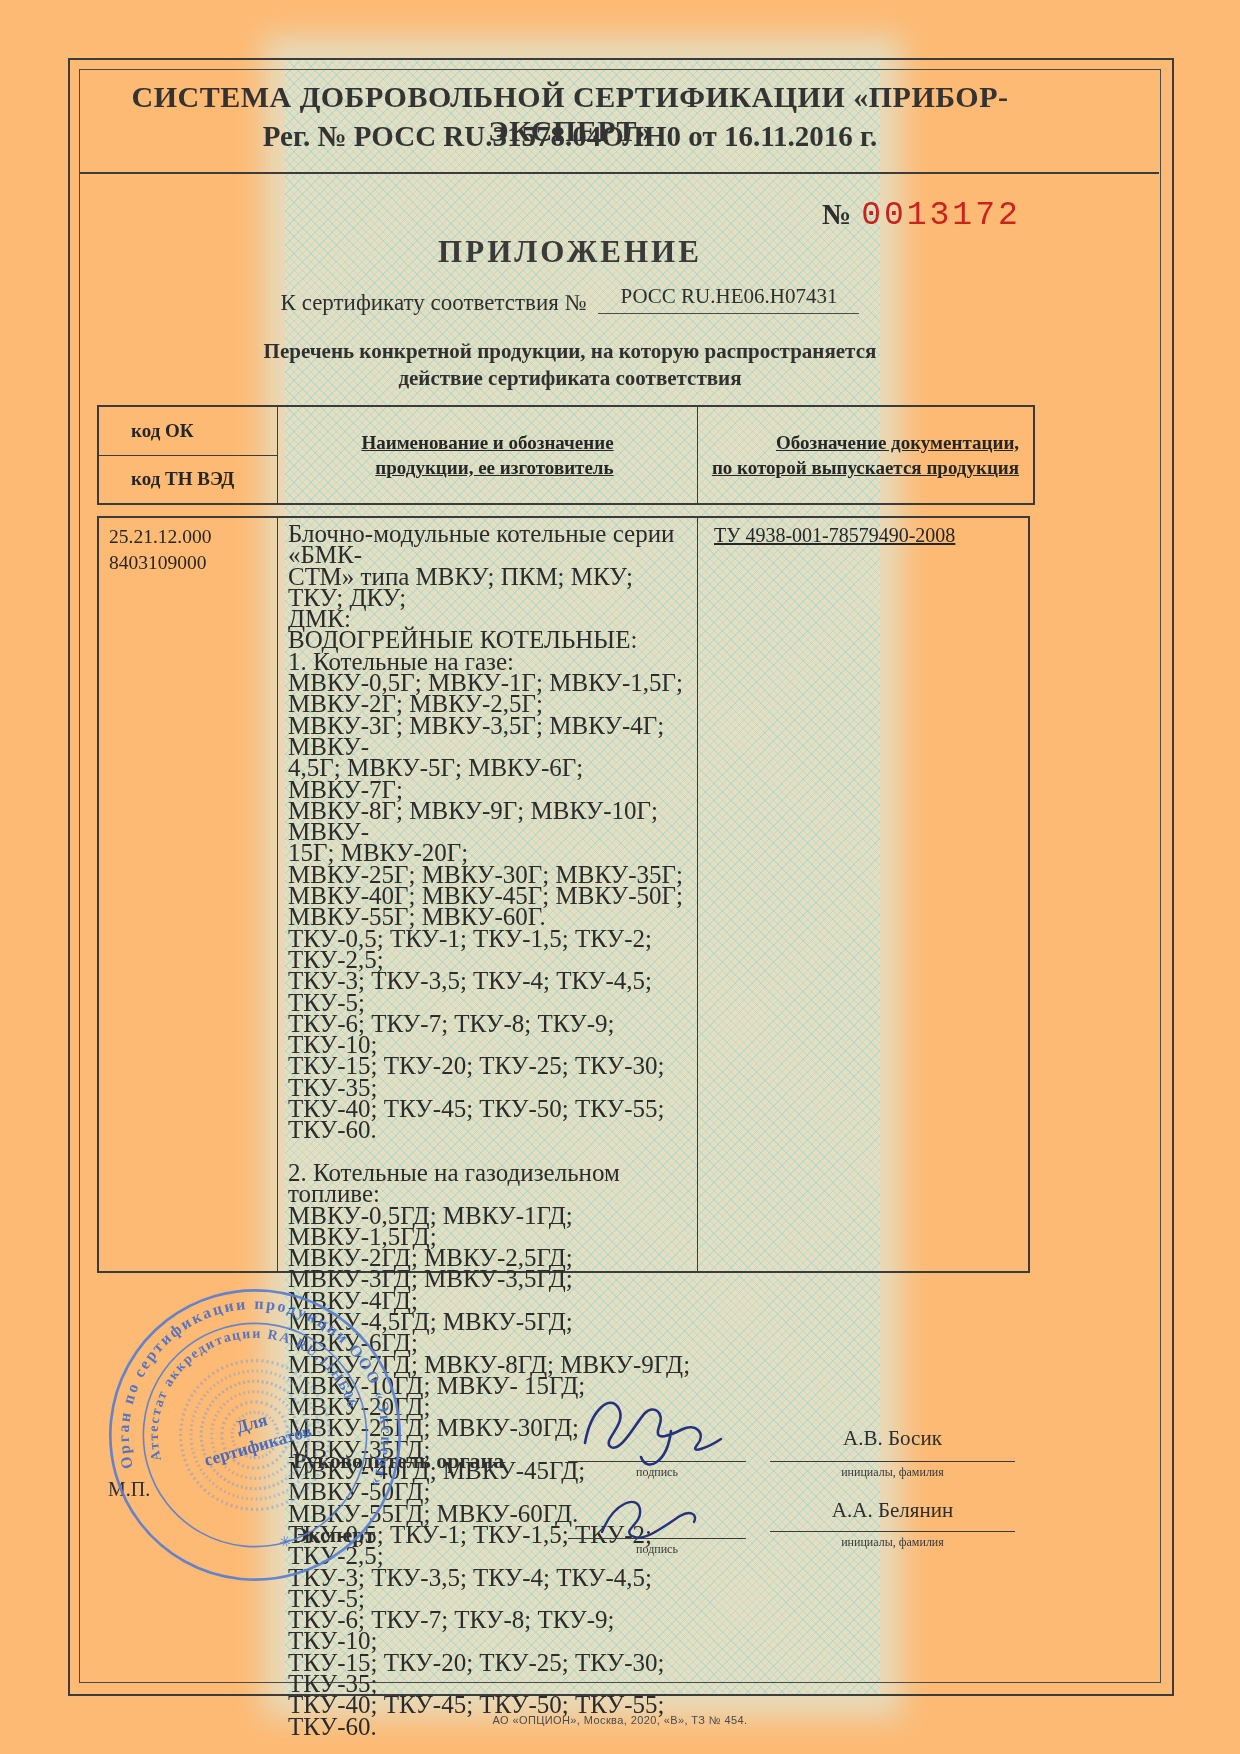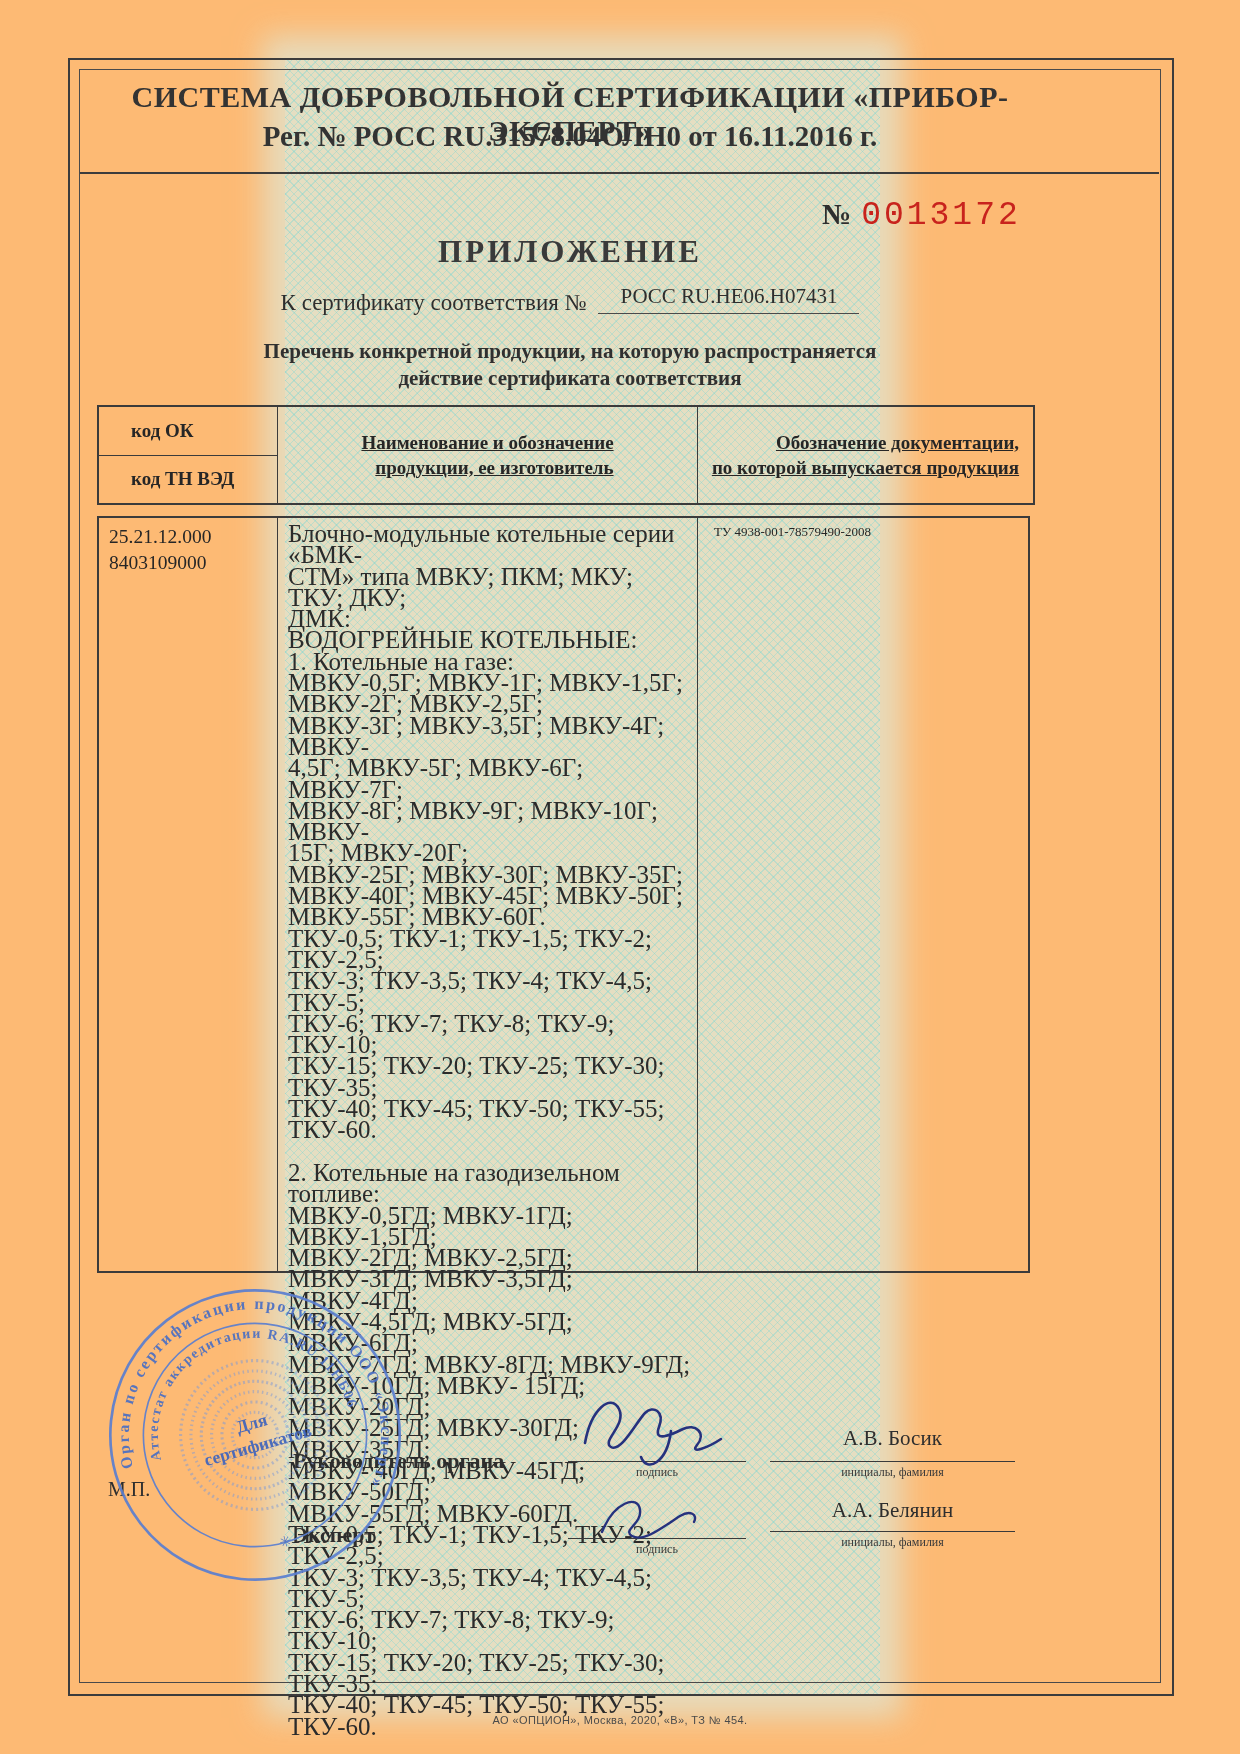--- a/index.html
+++ b/index.html
@@ -56,21 +56,21 @@
 
   
   .tbody{
     position:absolute; left:97px; top:516px; width:933px; height:757px;
     border:2px solid #3b3b3b; display:flex; z-index:3; box-sizing:border-box;
   }
   .tbody .c1{width:179px; border-right:1.6px solid #3b3b3b; box-sizing:border-box;
     padding:6px 0 0 10px; font-size:19.5px; line-height:26px; white-space:pre-line;}
   .tbody .c2{width:420px; border-right:1.6px solid #3b3b3b; box-sizing:border-box;
     padding:5px 6px 16px 10px; font-size:25px; line-height:21.3px; white-space:pre-line; color:#2b2b2b;}
-  .tbody .c3{flex:1; padding:6px 8px 0 16px; font-size:13px;}
+  .tbody .c3{flex:1; padding:6px 8px 0 16px; font-size:20px;text-decoration:underline;}
 
   
   .role{font-size:22px; font-weight:bold; color:#2e2e2e;}
   .sigline{position:absolute; border-top:1.6px solid #3a3a3a; height:0; z-index:3;}
   .sig-caption{position:absolute; font-size:12px; color:#3a3a3a; text-align:center; z-index:3;}
   .sig-name{position:absolute; font-size:21px; color:#2e2e2e; text-align:center; z-index:3;}
   .mp{font-size:20px; color:#2e2e2e;margin-left:32px;}
   .stamp{position:absolute; left:100px; top:1280px; width:310px; height:310px; z-index:4; opacity:.92; transform:rotate(-16deg);}
   .sig-svg{position:absolute; z-index:5;}
   .footer-imprint{

